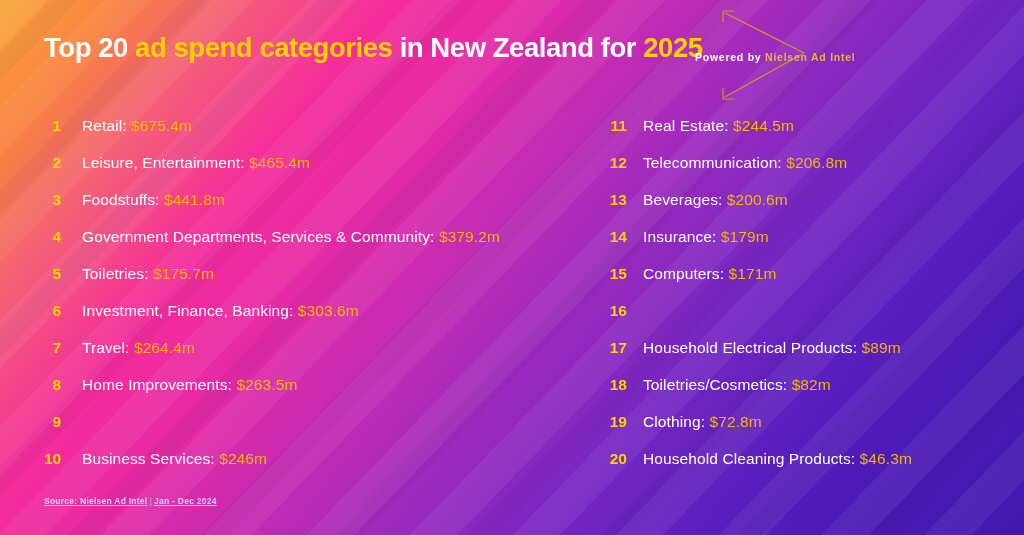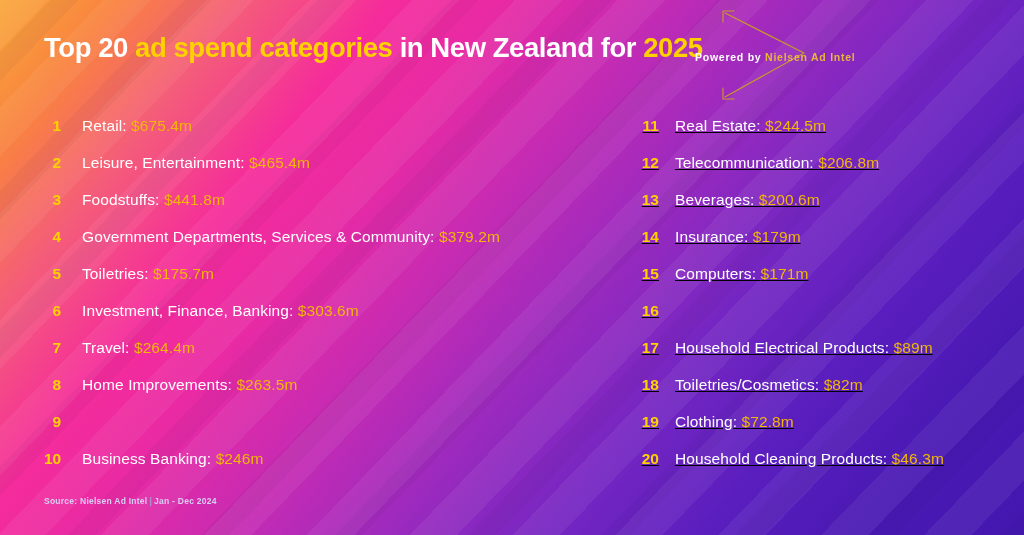--- a/index.html
+++ b/index.html
@@ -87,21 +87,21 @@
     padding-left:8px;
   }
   .powered .brand { color:#E8B63C; }
 
   
   .col {
     position:absolute;
     top:117px;
   }
   .col-left  { left:44px;  width:580px; }
-  .col-right { left:637px; width:380px;text-decoration:underline; }
+  .col-right { left:605px; width:380px; }
 
   .row {
     display:flex;
     align-items:baseline;
     height:37px;
   }
   .rank {
     flex:0 0 auto;
     font-size:15.5px;
     font-weight:bold;
@@ -125,20 +125,21 @@
 
   
   .source {
     position:absolute;
     left:44px; top:496px;
     font-size:8.5px;
     font-weight:bold;
     letter-spacing:0.25px;
     color:#D9CFF2;
     white-space:nowrap;
+    text-decoration:underline;
   }
   .source .bar { color:#A99BD4; padding:0 2px; }
 </style>
 </head>
 <body>
 
 <div id="poster">
   <div class="layer">
 
     <div class="headline">
@@ -189,21 +190,21 @@
         </div>
         <div class="row">
           <span class="rank">8</span>
           <span class="entry"><span>Home Improvements: </span><span class="amount">$263.5m</span></span>
         </div>
         <div class="row">
           <span class="rank">9</span>
         </div>
         <div class="row">
           <span class="rank">10</span>
-          <span class="entry"><span>Business Banking: </span><span class="amount">$246m</span></span>
+          <span class="entry"><span>Business Services: </span><span class="amount">$246m</span></span>
         </div>
       </div>
 
     <div class="col col-right">
         <div class="row">
           <span class="rank">11</span>
           <span class="entry"><span>Real Estate: </span><span class="amount">$244.5m</span></span>
         </div>
         <div class="row">
           <span class="rank">12</span>

